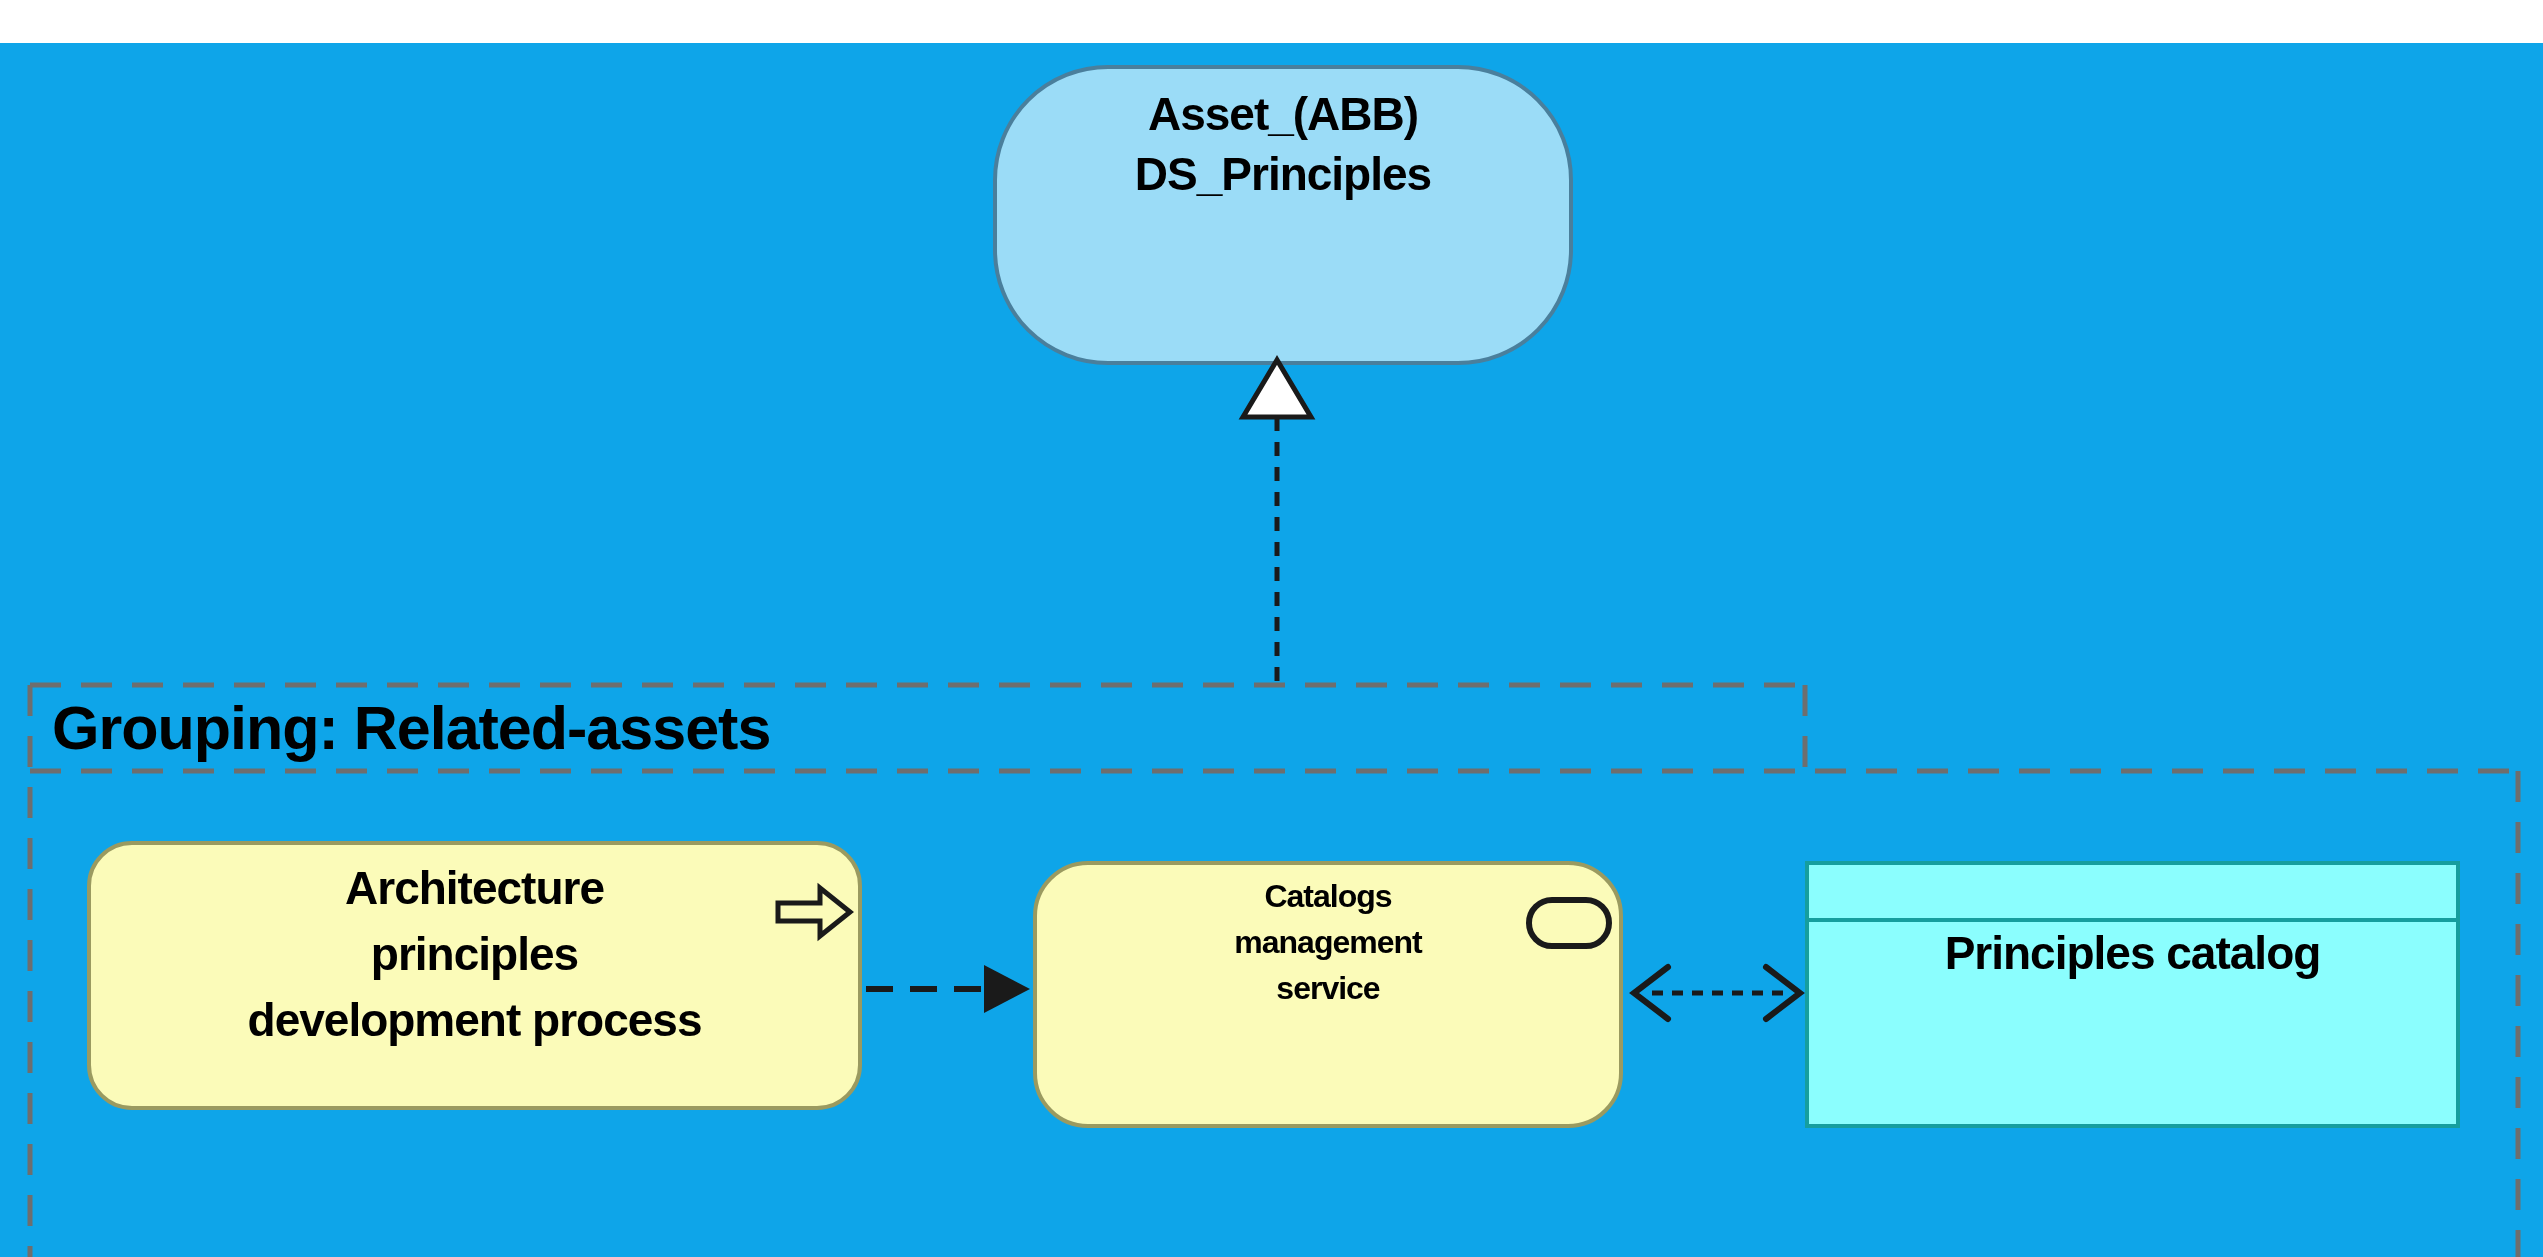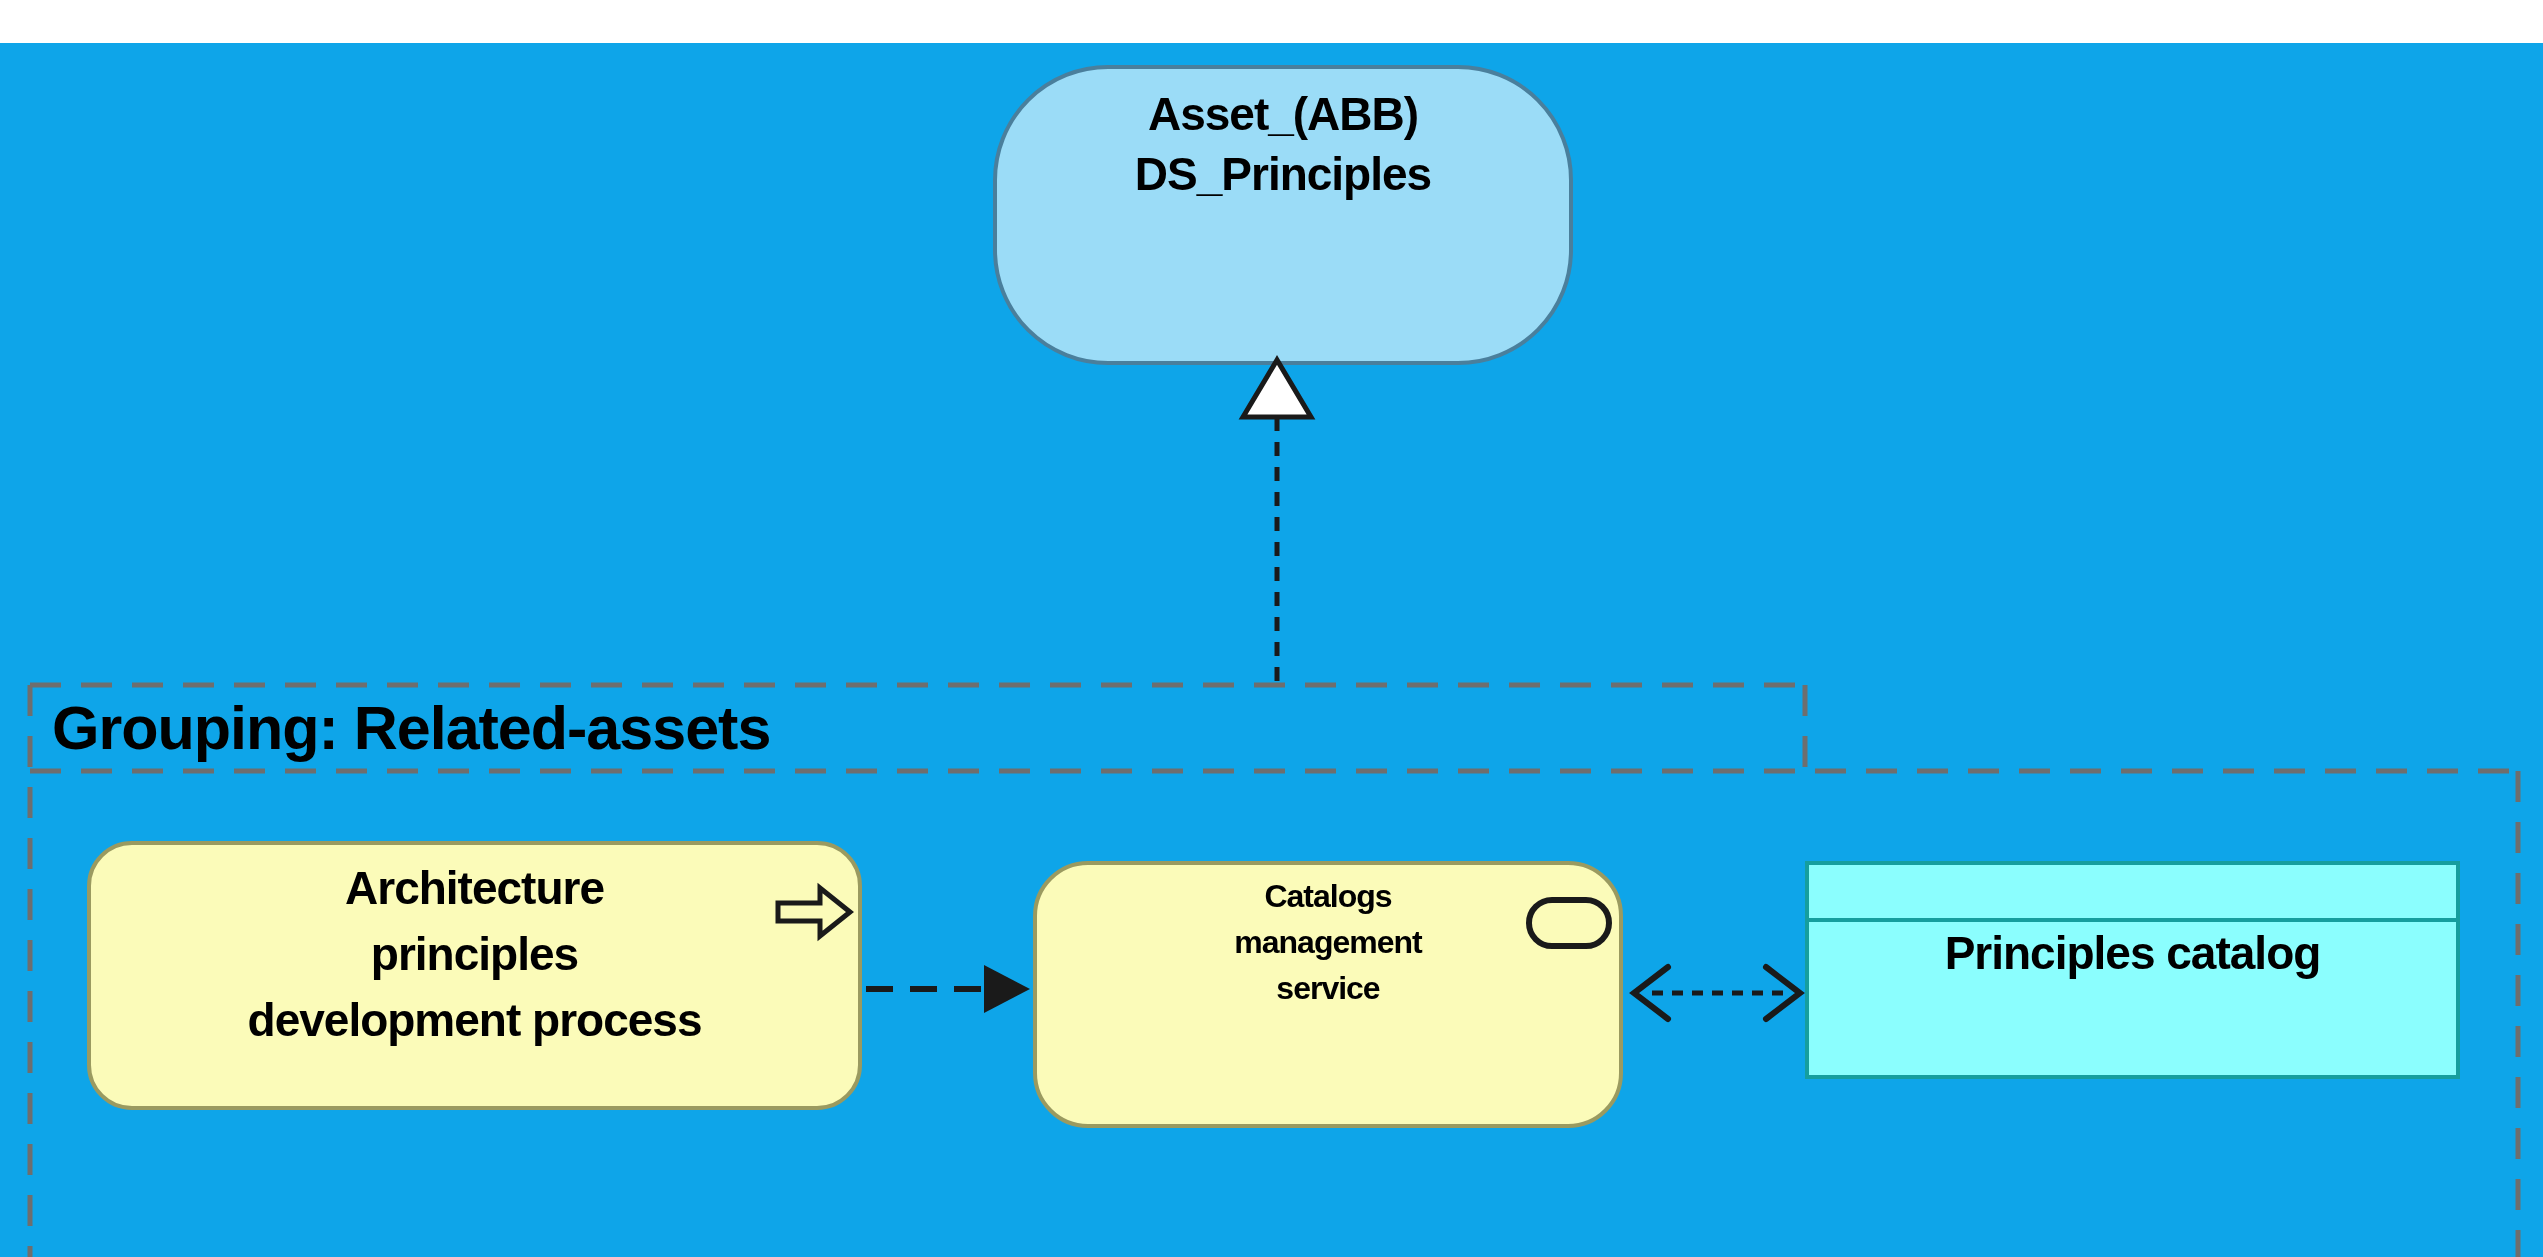--- a/index.html
+++ b/index.html
@@ -22,21 +22,21 @@
     left:87px;top:798px;width:775px;height:269px;
     border:4px solid;border-radius:45px;
     font-size:46px;line-height:1.44;padding-top:10px;
   }
   #service{
     left:1033px;top:818px;width:590px;height:267px;
     border:4px solid;border-radius:55px;
     font-size:32px;line-height:1.44;padding-top:8px;
   }
   #catalog{
-    left:1805px;top:818px;width:655px;height:218px;
+    left:1805px;top:818px;width:655px;height:267px;
     border:4px solid;font-size:46px;
   }
   #catalog .header{height:53px;border-bottom:4px solid;}
   #catalog .node-label{margin-top:4px;}
   #grouping-label{
     position:absolute;left:52px;top:650px;
     font-size:61px;font-weight:bold;color:#000;letter-spacing:-1px;text-align:center;
   }
   .icon{position:absolute;}
   #process .icon{left:683px;top:36px;}

